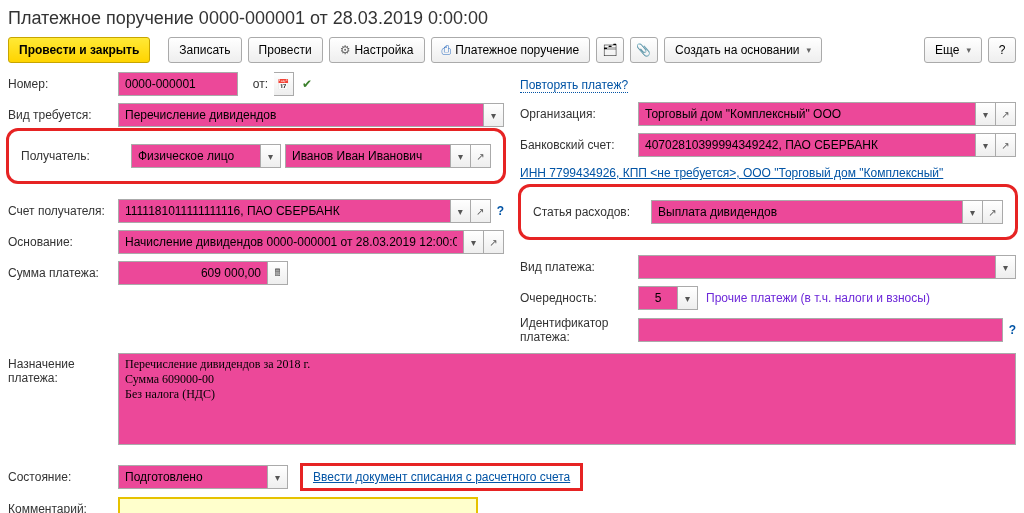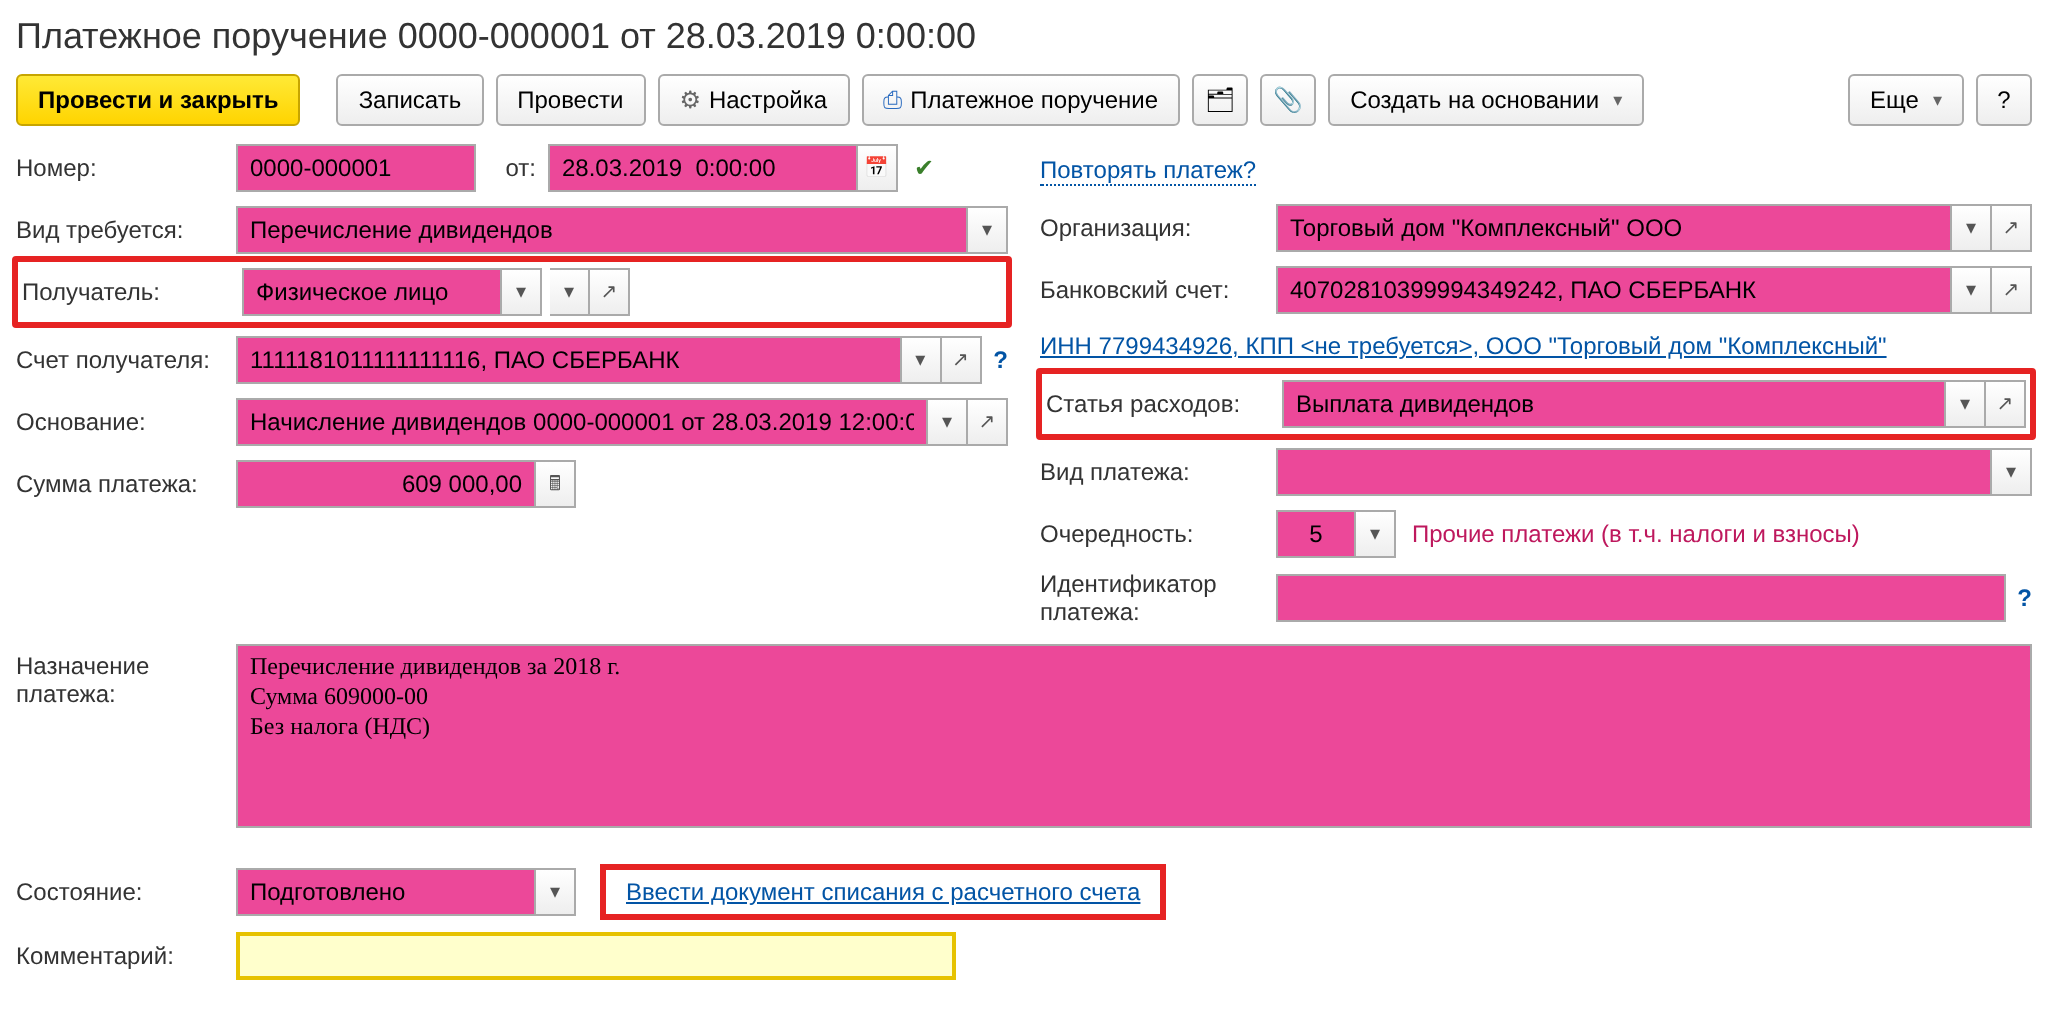--- a/index.html
+++ b/index.html
@@ -105,39 +105,39 @@
     text-decoration: underline;
     cursor: pointer;
     font-size: 12px;
   }
   .link-dashed {
     text-decoration: none;
     border-bottom: 1px dotted #0254a5;
   }
   .highlight-red {
     border: 3px solid #e62323;
-    border-radius: 2px;
-    padding: 2px;
-    margin: -5px -2px 3px -2px;
+    border-radius: 12px;
+    padding: 12px;
+    margin: -5px -2px 14px -2px;
   }
   .highlight-red .row { margin-bottom: 0; }
   textarea.input {
     height: 92px;
     resize: none;
     flex:1;
     font-family: Liberation Serif, serif;
   }
   .num-input { text-align: right; padding-right: 6px; }
   .small-input { width: 40px; flex: 0 0 40px; text-align:center; }
   .ic { font-size:12px; line-height:1; }
   .green { color:#3a7f2b; }
   .gray { color:#888; }
   .gear { color:#666; }
   .printer { color:#2a6bbf; }
-  .muted-text { color:#be185d; margin-left:8px; }
+  .muted-text { color:#6d28d9; margin-left:8px; }
   .q { color:#0254a5; font-weight:bold; margin-left:6px; cursor:pointer; }
   .row-link { margin: 4px 0 6px 0; min-height:20px; }
   .comment-input {
     background:#ffffcc !important;
     border: 2px solid #e6c200 !important;
   }
   .status-row .input { flex: 0 0 150px; }
   .status-link-wrap {
     border:3px solid #e62323;
     padding:4px 10px;
@@ -176,21 +176,20 @@
     </button>
 </div>
 
 <div class="cols">
 
   <div class="col">
     <div class="row">
       <div class="label">Номер:</div>
       <input class="input" style="flex: 0 0 120px;" value="0000-000001">
       <div class="label" style="width:36px;text-align:right;padding-right:6px">от:</div>
-      <input class="input" style="flex: 0 0 155px;" value="28.03.2019  0:00:00">
       <span class="aux-btn">
           <span>📅</span>
         </span>
       <span style="margin-left:8px" class="ic green">✔</span>
     </div>
 
     <div class="row">
       <div class="label">Вид требуется:</div>
       <div class="input-group">
         <input class="input" value="Перечисление дивидендов" style="">
@@ -199,20 +198,21 @@
     </div>
 
     <div class="highlight-red">
       <div class="row">
         <div class="label">Получатель:</div>
         <div class="input-group" style="flex:0 0 150px">
           <input class="input" value="Физическое лицо" style="">
           <span class="aux-btn">▾</span>
         </div>
         <div class="input-group" style="margin-left:4px">
+          <input class="input" value="Иванов Иван Иванович" style="">
           <span class="aux-btn">▾</span>
           <span class="aux-btn">↗</span>
         </div>
       </div>
     </div>
 
 
     <div class="row">
       <div class="label">Счет получателя:</div>
       <div class="input-group">

